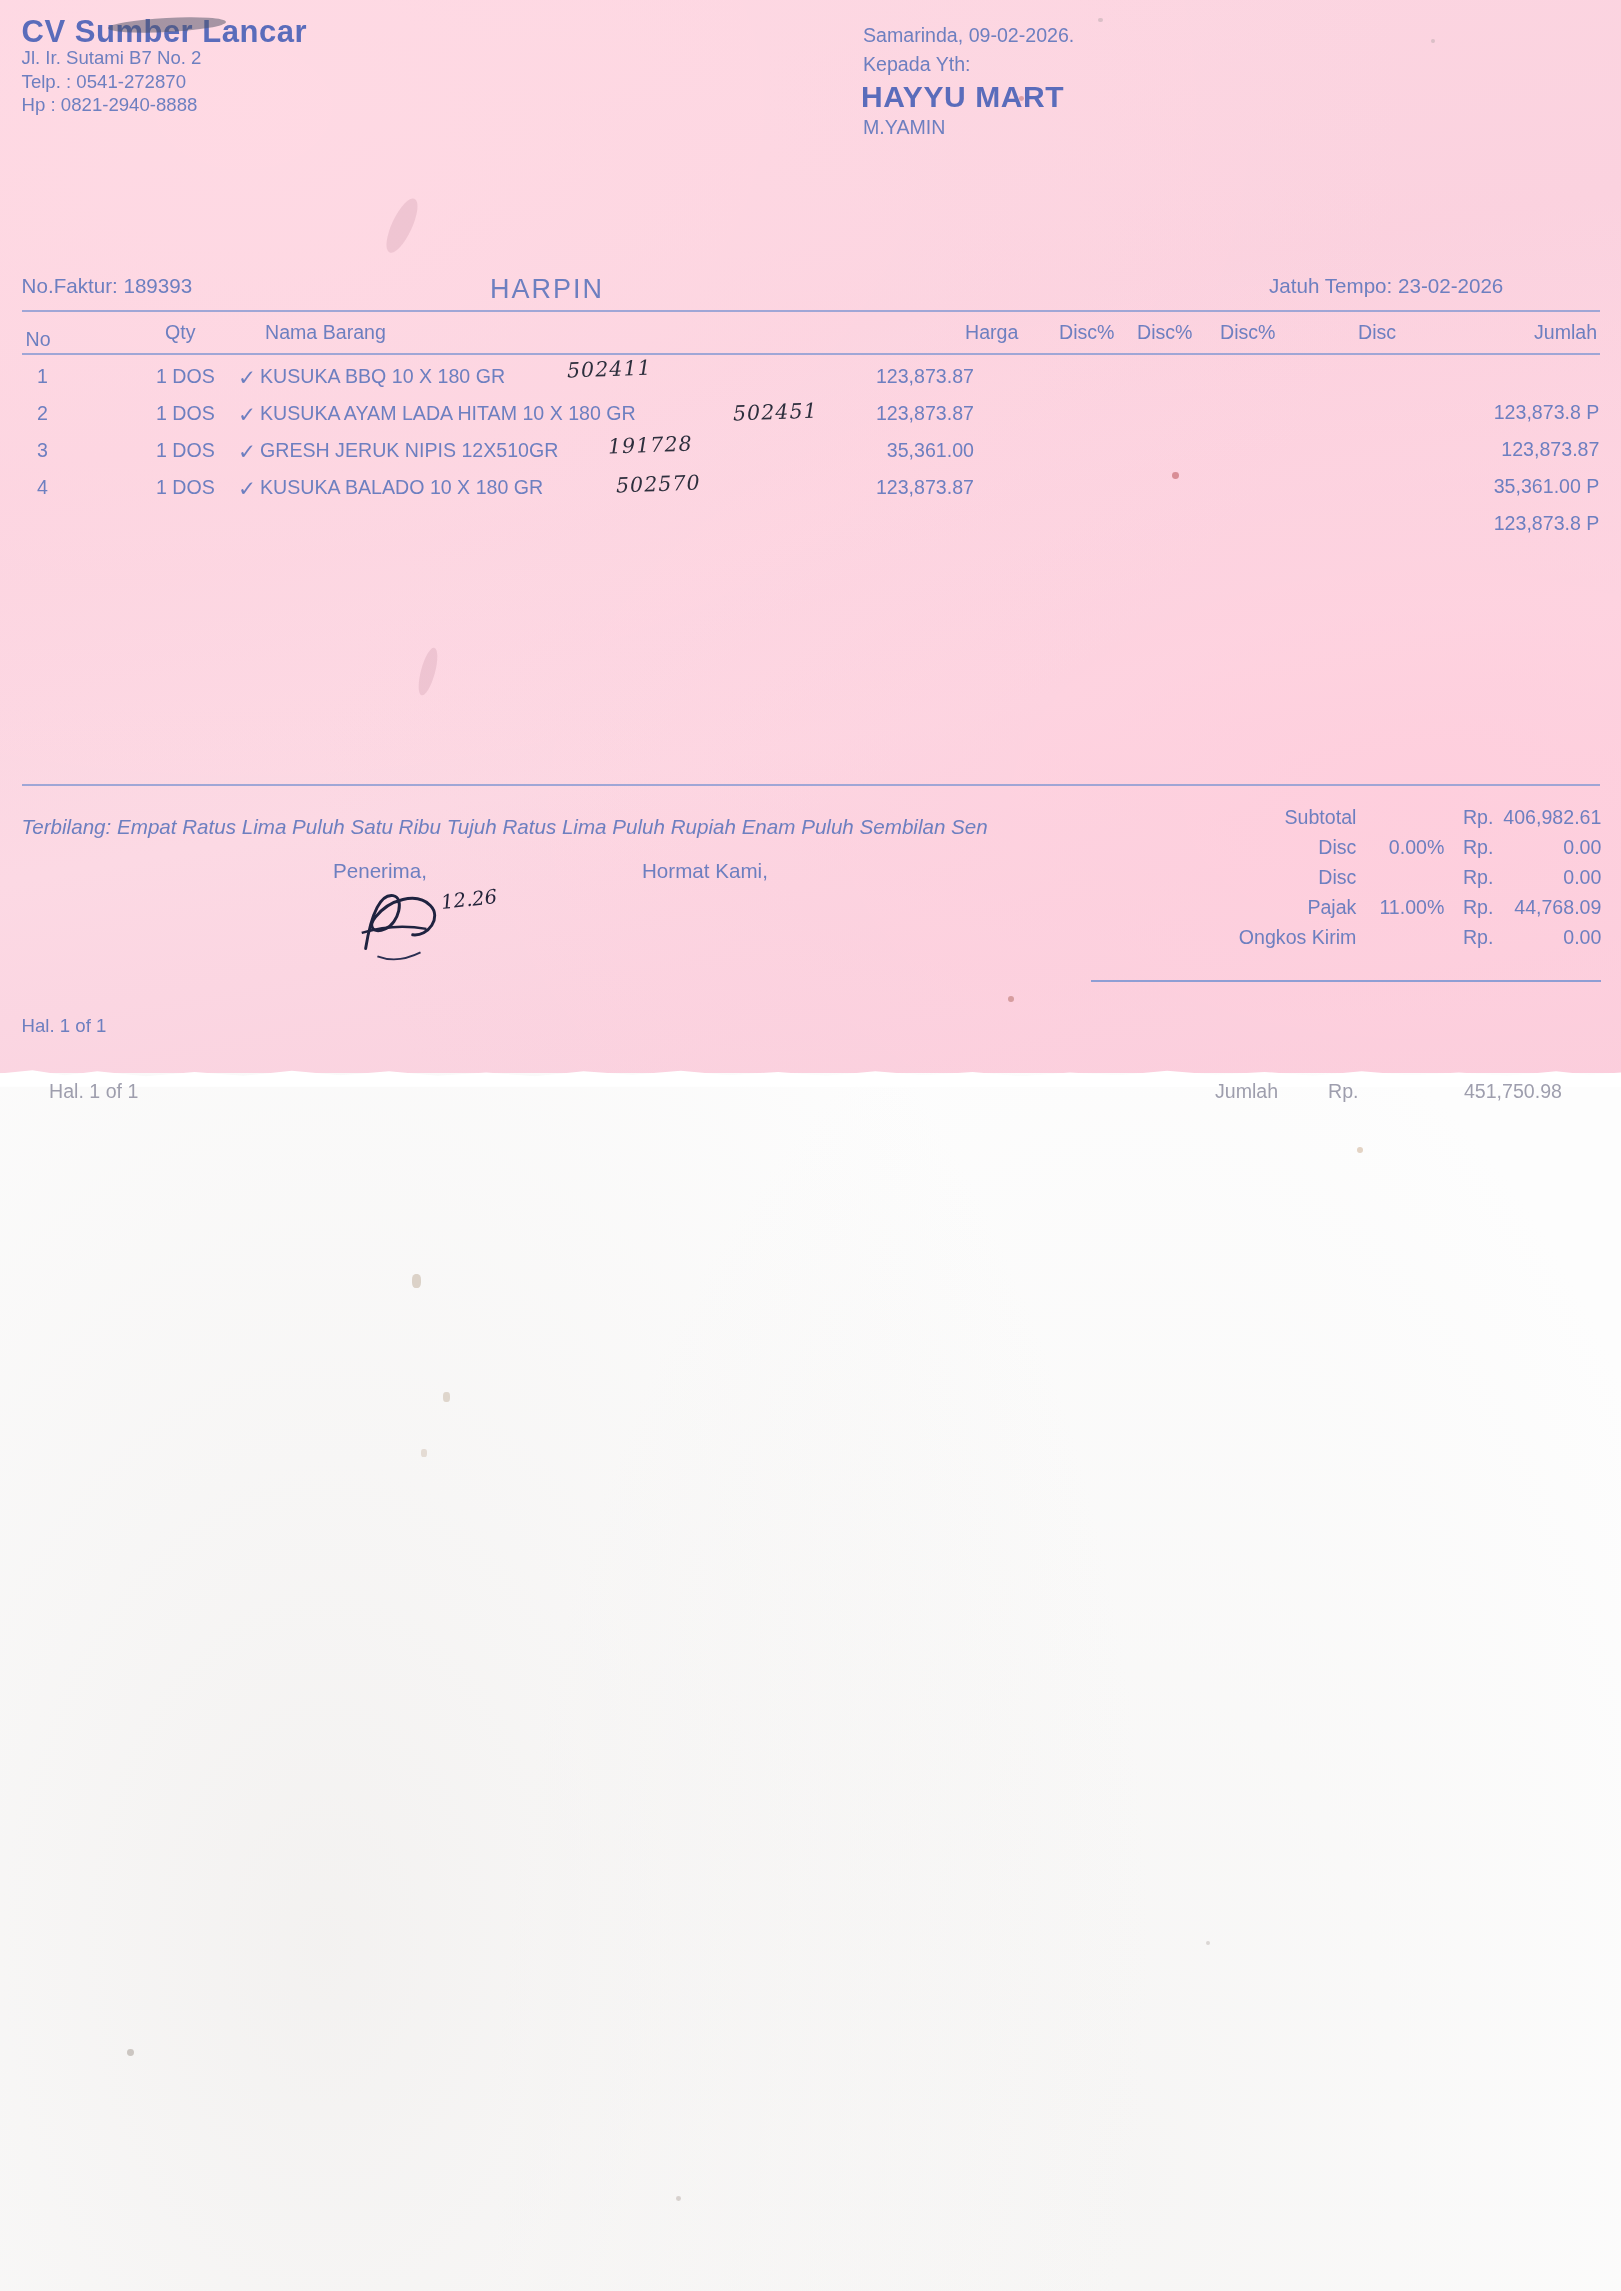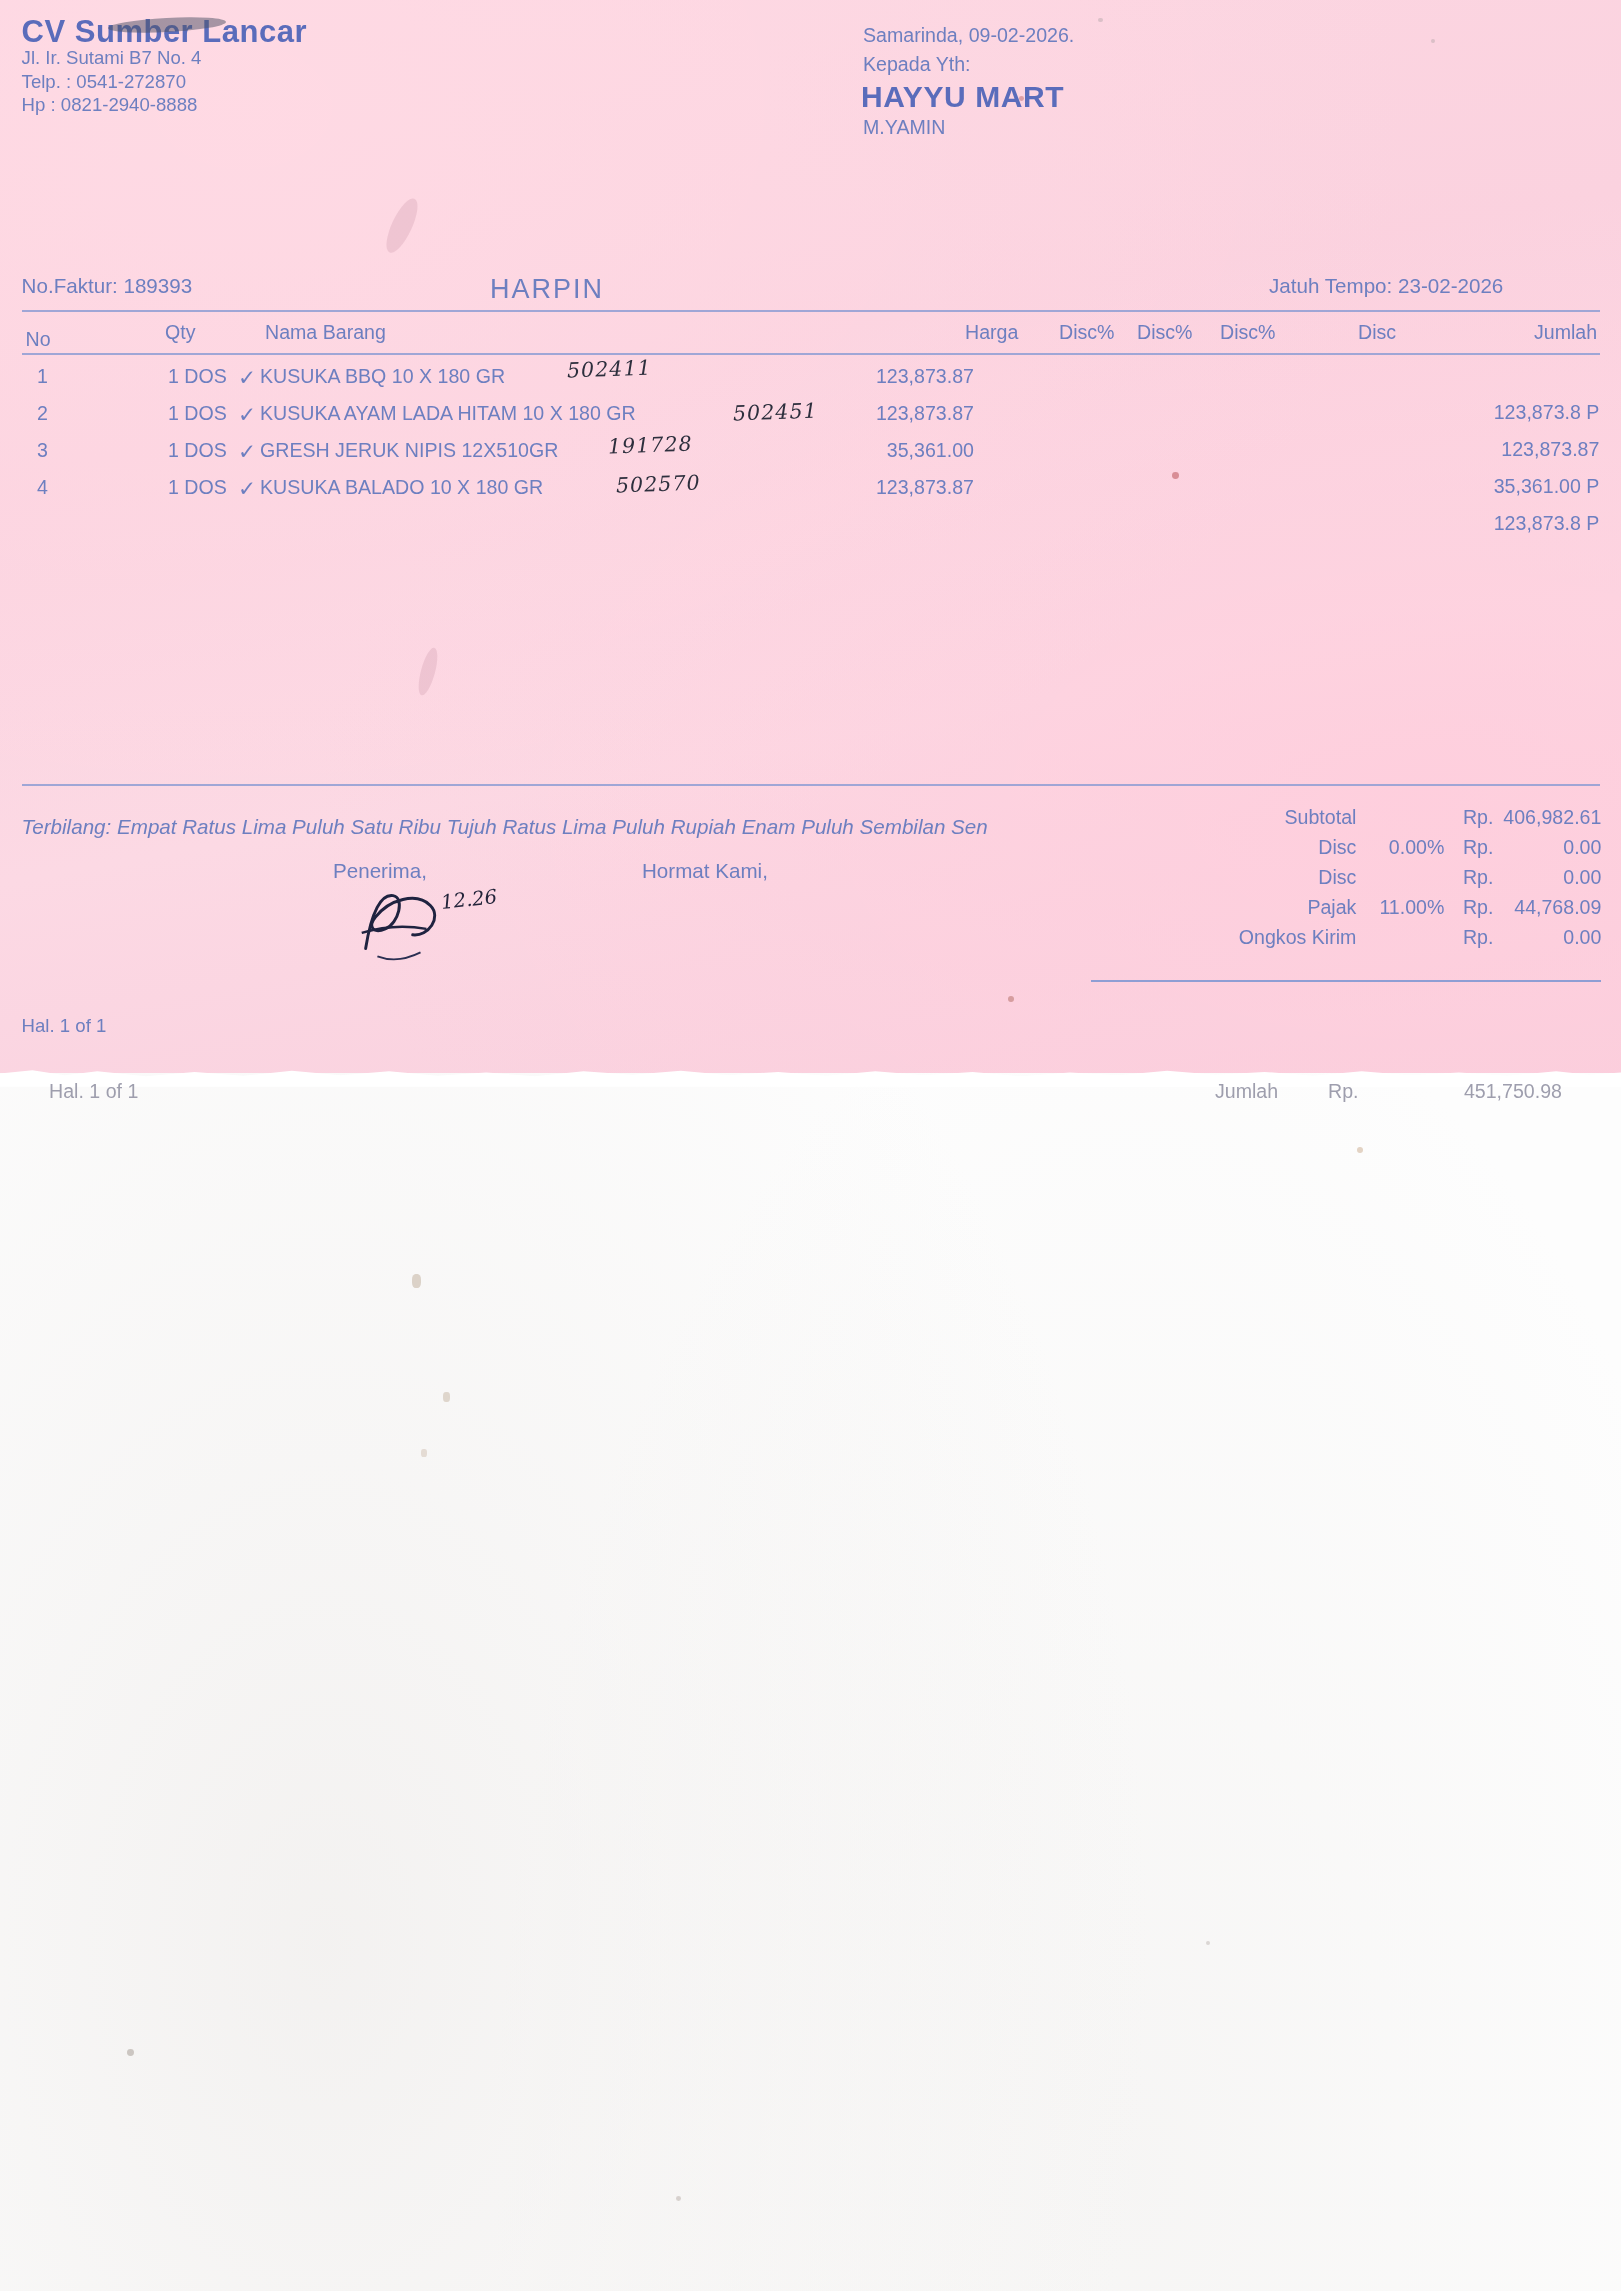--- a/index.html
+++ b/index.html
@@ -79,21 +79,21 @@
   #h-harga{left:965px;}
   #h-d1{left:1059px;}
   #h-d2{left:1137px;}
   #h-d3{left:1220px;}
   #h-disc{left:1358px;}
   #h-jumlah{left:1534px;}
 
   
   .row{position:absolute;left:0;right:0;height:33px;font-size:19.6px;}
   .c-no{position:absolute;left:37px;}
-  .c-qty{position:absolute;left:168px;}
+  .c-qty{position:absolute;left:156px;}
   .c-check{position:absolute;left:238px;font-size:21.6px;}
   .c-nama{position:absolute;left:260px;}
   .c-harga{position:absolute;right:647px;text-align:right;}
   .c-jumlah{position:absolute;right:21.6px;text-align:right;margin-top:36px;}
 
   
   .hand{
     position:absolute;
     font-family:"DejaVu Serif", serif;
     font-style:italic;
@@ -151,21 +151,21 @@
   }
 </style>
 </head>
 <body>
 
 <div id="page">
 
   <div id="slip">
 
     <div class="txt" id="company-name">CV Sumber Lancar</div>
-    <div class="txt" id="company-addr">Jl. Ir. Sutami B7 No. 4</div>
+    <div class="txt" id="company-addr">Jl. Ir. Sutami B7 No. 2</div>
     <div class="txt" id="company-telp">Telp. : 0541-272870</div>
     <div class="txt" id="company-hp">Hp : 0821-2940-8888</div>
 
     <div class="txt" id="city-date">Samarinda, 09-02-2026.</div>
     <div class="txt" id="kepada-label">Kepada Yth:</div>
     <div class="txt" id="customer-name">HAYYU MART</div>
     <div class="txt" id="customer-addr">M.YAMIN</div>
 
     <div class="txt" id="no-faktur">No.Faktur: 189393</div>
     <div class="txt" id="salesman">HARPIN</div>

